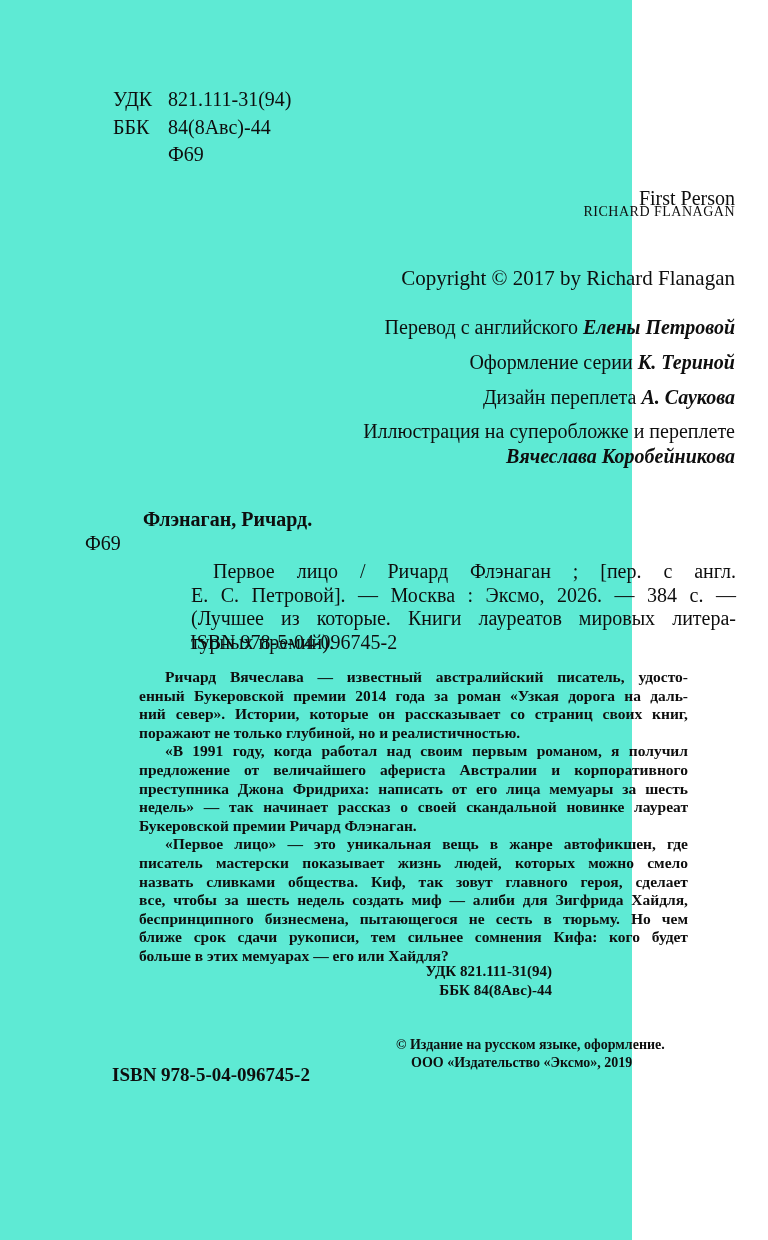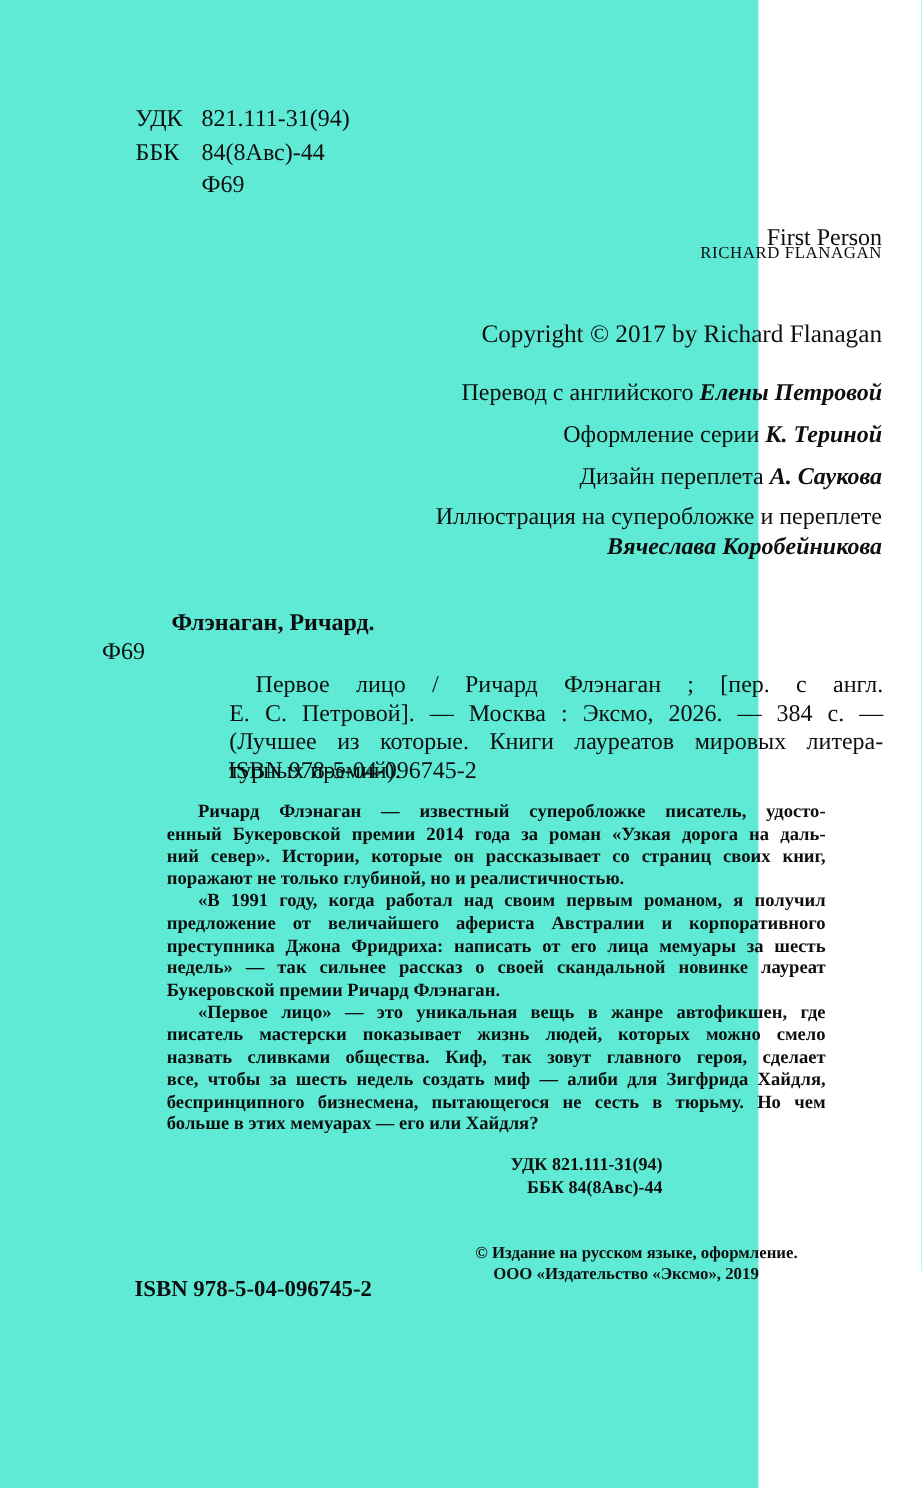--- a/index.html
+++ b/index.html
@@ -77,36 +77,37 @@
   <div class="card-sign">Ф69</div>
   <div class="card-lines">
     <div class="ln1 jl">Первое лицо / Ричард Флэнаган ; [пер. с англ.</div>
     <div class="jl">Е. С. Петровой]. — Москва : Эксмо, 2026. — 384 с. —</div>
     <div class="jl">(Лучшее из которые. Книги лауреатов мировых литера-</div>
     <div class="ll">турных премий).</div>
   </div>
   <div class="card-isbn">ISBN 978-5-04-096745-2</div>
 
   <div class="annotation">
-    <div class="ind jl">Ричард Флэнаган — известный суперобложке писатель, удосто-</div>
+    <div class="ind jl">Ричард Вячеслава — известный австралийский писатель, удосто-</div>
     <div class="jl">енный Букеровской премии 2014 года за роман «Узкая дорога на даль-</div>
     <div class="jl">ний север». Истории, которые он рассказывает со страниц своих книг,</div>
     <div class="ll">поражают не только глубиной, но и реалистичностью.</div>
 
     <div class="ind jl">«В 1991 году, когда работал над своим первым романом, я получил</div>
     <div class="jl">предложение от величайшего афериста Австралии и корпоративного</div>
     <div class="jl">преступника Джона Фридриха: написать от его лица мемуары за шесть</div>
-    <div class="jl">недель» — так сильнее рассказ о своей скандальной новинке лауреат</div>
+    <div class="jl">недель» — так начинает рассказ о своей скандальной новинке лауреат</div>
     <div class="ll">Букеровской премии Ричард Флэнаган.</div>
 
     <div class="ind jl">«Первое лицо» — это уникальная вещь в жанре автофикшен, где</div>
     <div class="jl">писатель мастерски показывает жизнь людей, которых можно смело</div>
     <div class="jl">назвать сливками общества. Киф, так зовут главного героя, сделает</div>
     <div class="jl">все, чтобы за шесть недель создать миф — алиби для Зигфрида Хайдля,</div>
     <div class="jl">беспринципного бизнесмена, пытающегося не сесть в тюрьму. Но чем</div>
+    <div class="jl">ближе срок сдачи рукописи, тем сильнее сомнения Кифа: кого будет</div>
     <div class="ll">больше в этих мемуарах — его или Хайдля?</div>
   </div>
 
   <div class="foot-class">
     <div>УДК 821.111-31(94)</div>
     <div>ББК 84(8Авс)-44</div>
   </div>
 
   <div class="foot-copy">
     <div>© Издание на русском языке, оформление.</div>

